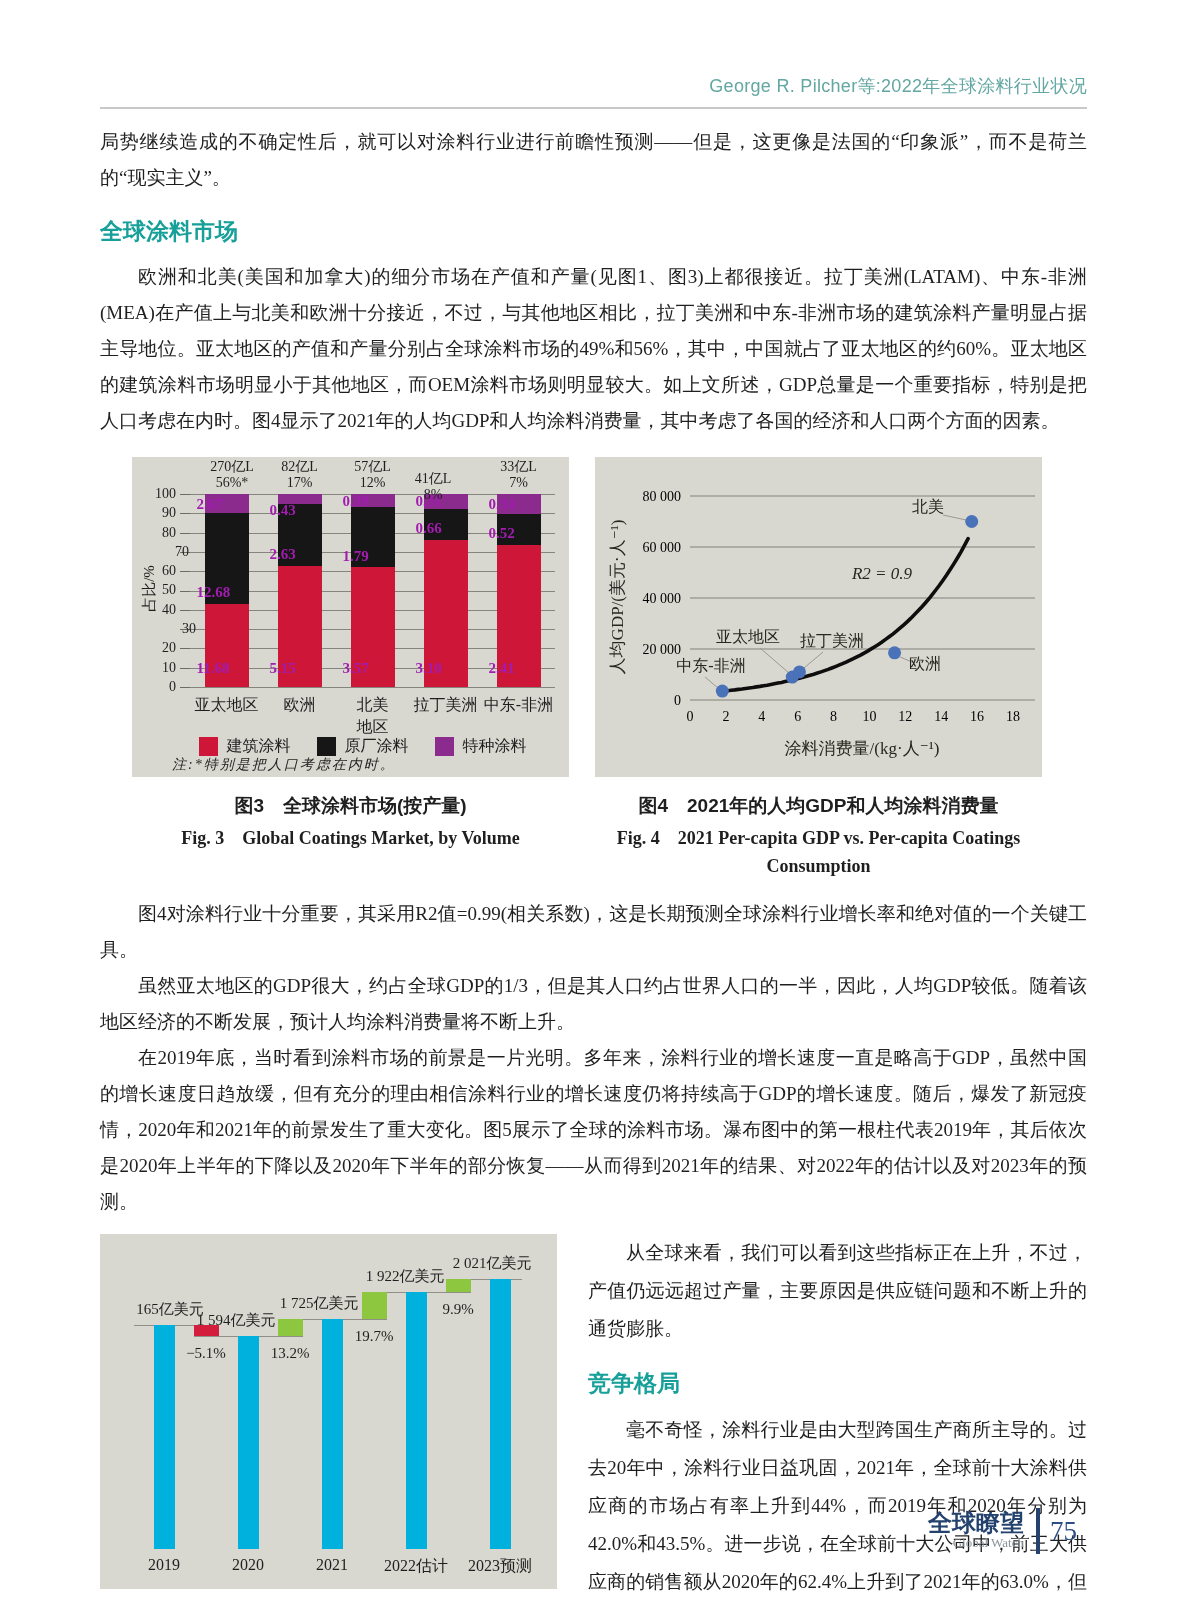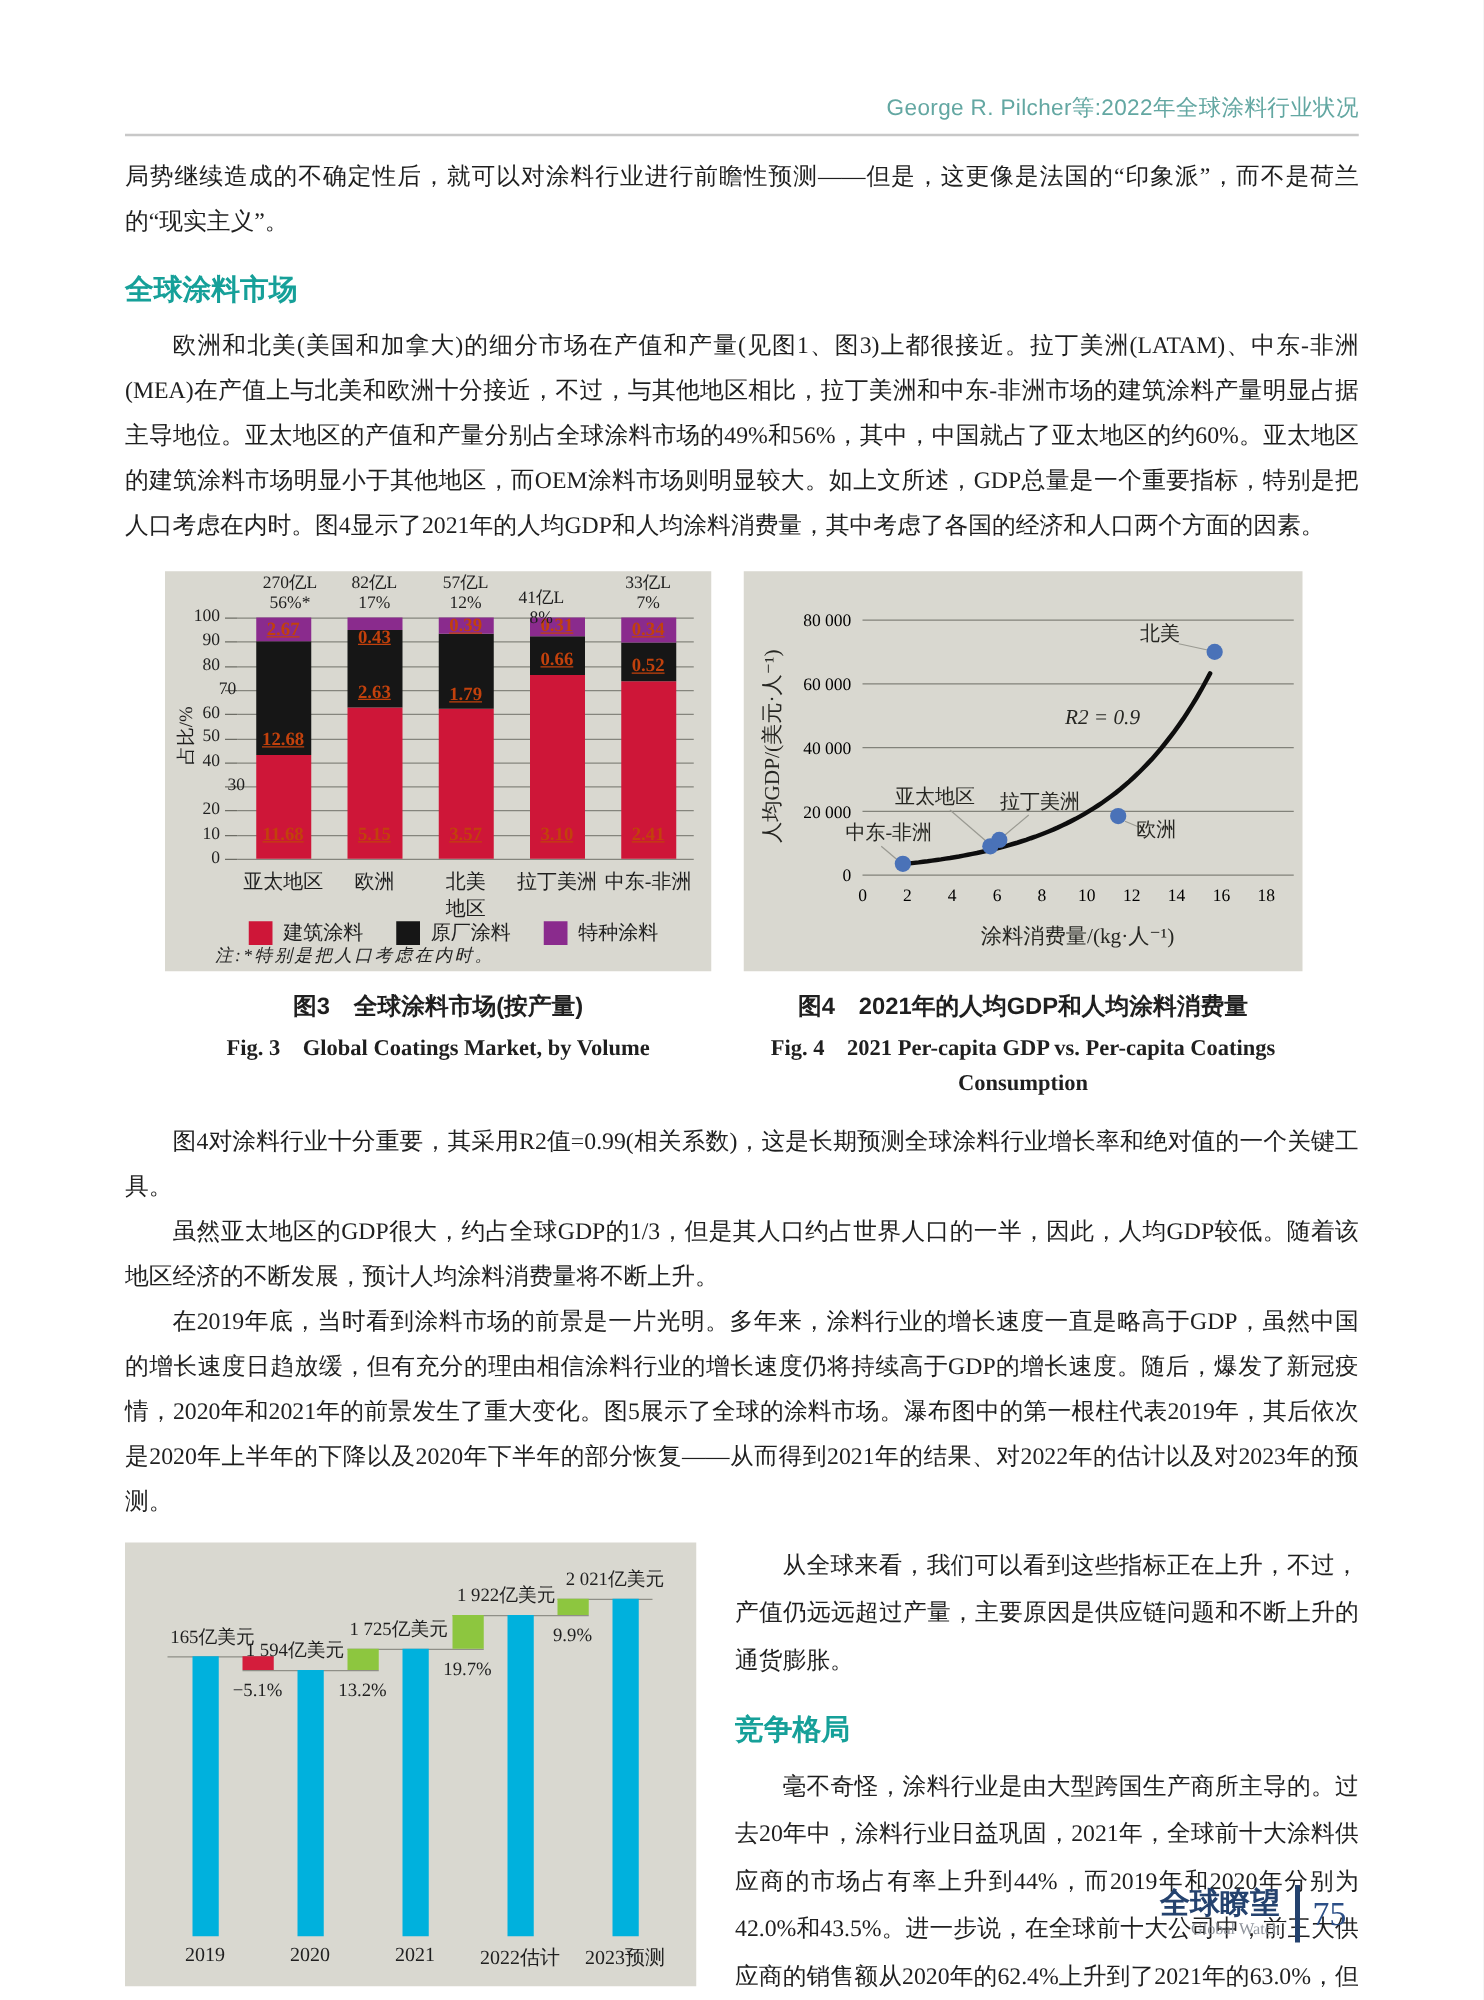--- a/index.html
+++ b/index.html
@@ -42,21 +42,21 @@
   .brand-cn{font-family:"Liberation Sans","DejaVu Sans",sans-serif;font-weight:bold;
     font-size:24px;color:#24426e;line-height:24px;}
   .brand-en{font-size:13px;color:#8e939b;line-height:16px;}
   .footer-bar{width:4px;height:46px;background:#24426e;margin:0 10px 0 12px;}
   .page-num{font-size:27px;color:#2b4e86;}
   
   .grid3{position:absolute;height:1px;background:#85857d;}
   .tick3{position:absolute;height:1px;background:#6d6d65;}
   .ytick3{position:absolute;text-align:right;font-size:14px;line-height:18px;}
   .seg3{position:absolute;}
-  .vlab3{position:absolute;color:#c2410c;font-weight:bold;font-size:15px;text-align:center;line-height:18px;text-decoration:underline;}
+  .vlab3{position:absolute;color:#a21caf;font-weight:bold;font-size:15px;text-align:left;line-height:18px;}
   .toplab3{position:absolute;text-align:center;font-size:14px;line-height:16px;}
   .xcat3{position:absolute;text-align:center;font-size:16px;}
   .xlab3{position:absolute;text-align:center;font-size:16px;}
   .ylabV3{position:absolute;text-align:center;font-size:15px;}
   .legend3{position:absolute;display:flex;justify-content:center;gap:26px;}
   .lgit3{display:flex;align-items:center;gap:9px;}
   .sq3{width:19px;height:19px;flex:none;}
   .lgt3{font-size:16px;}
   .note3{position:absolute;font-size:14px;font-style:italic;letter-spacing:2px;}
   

